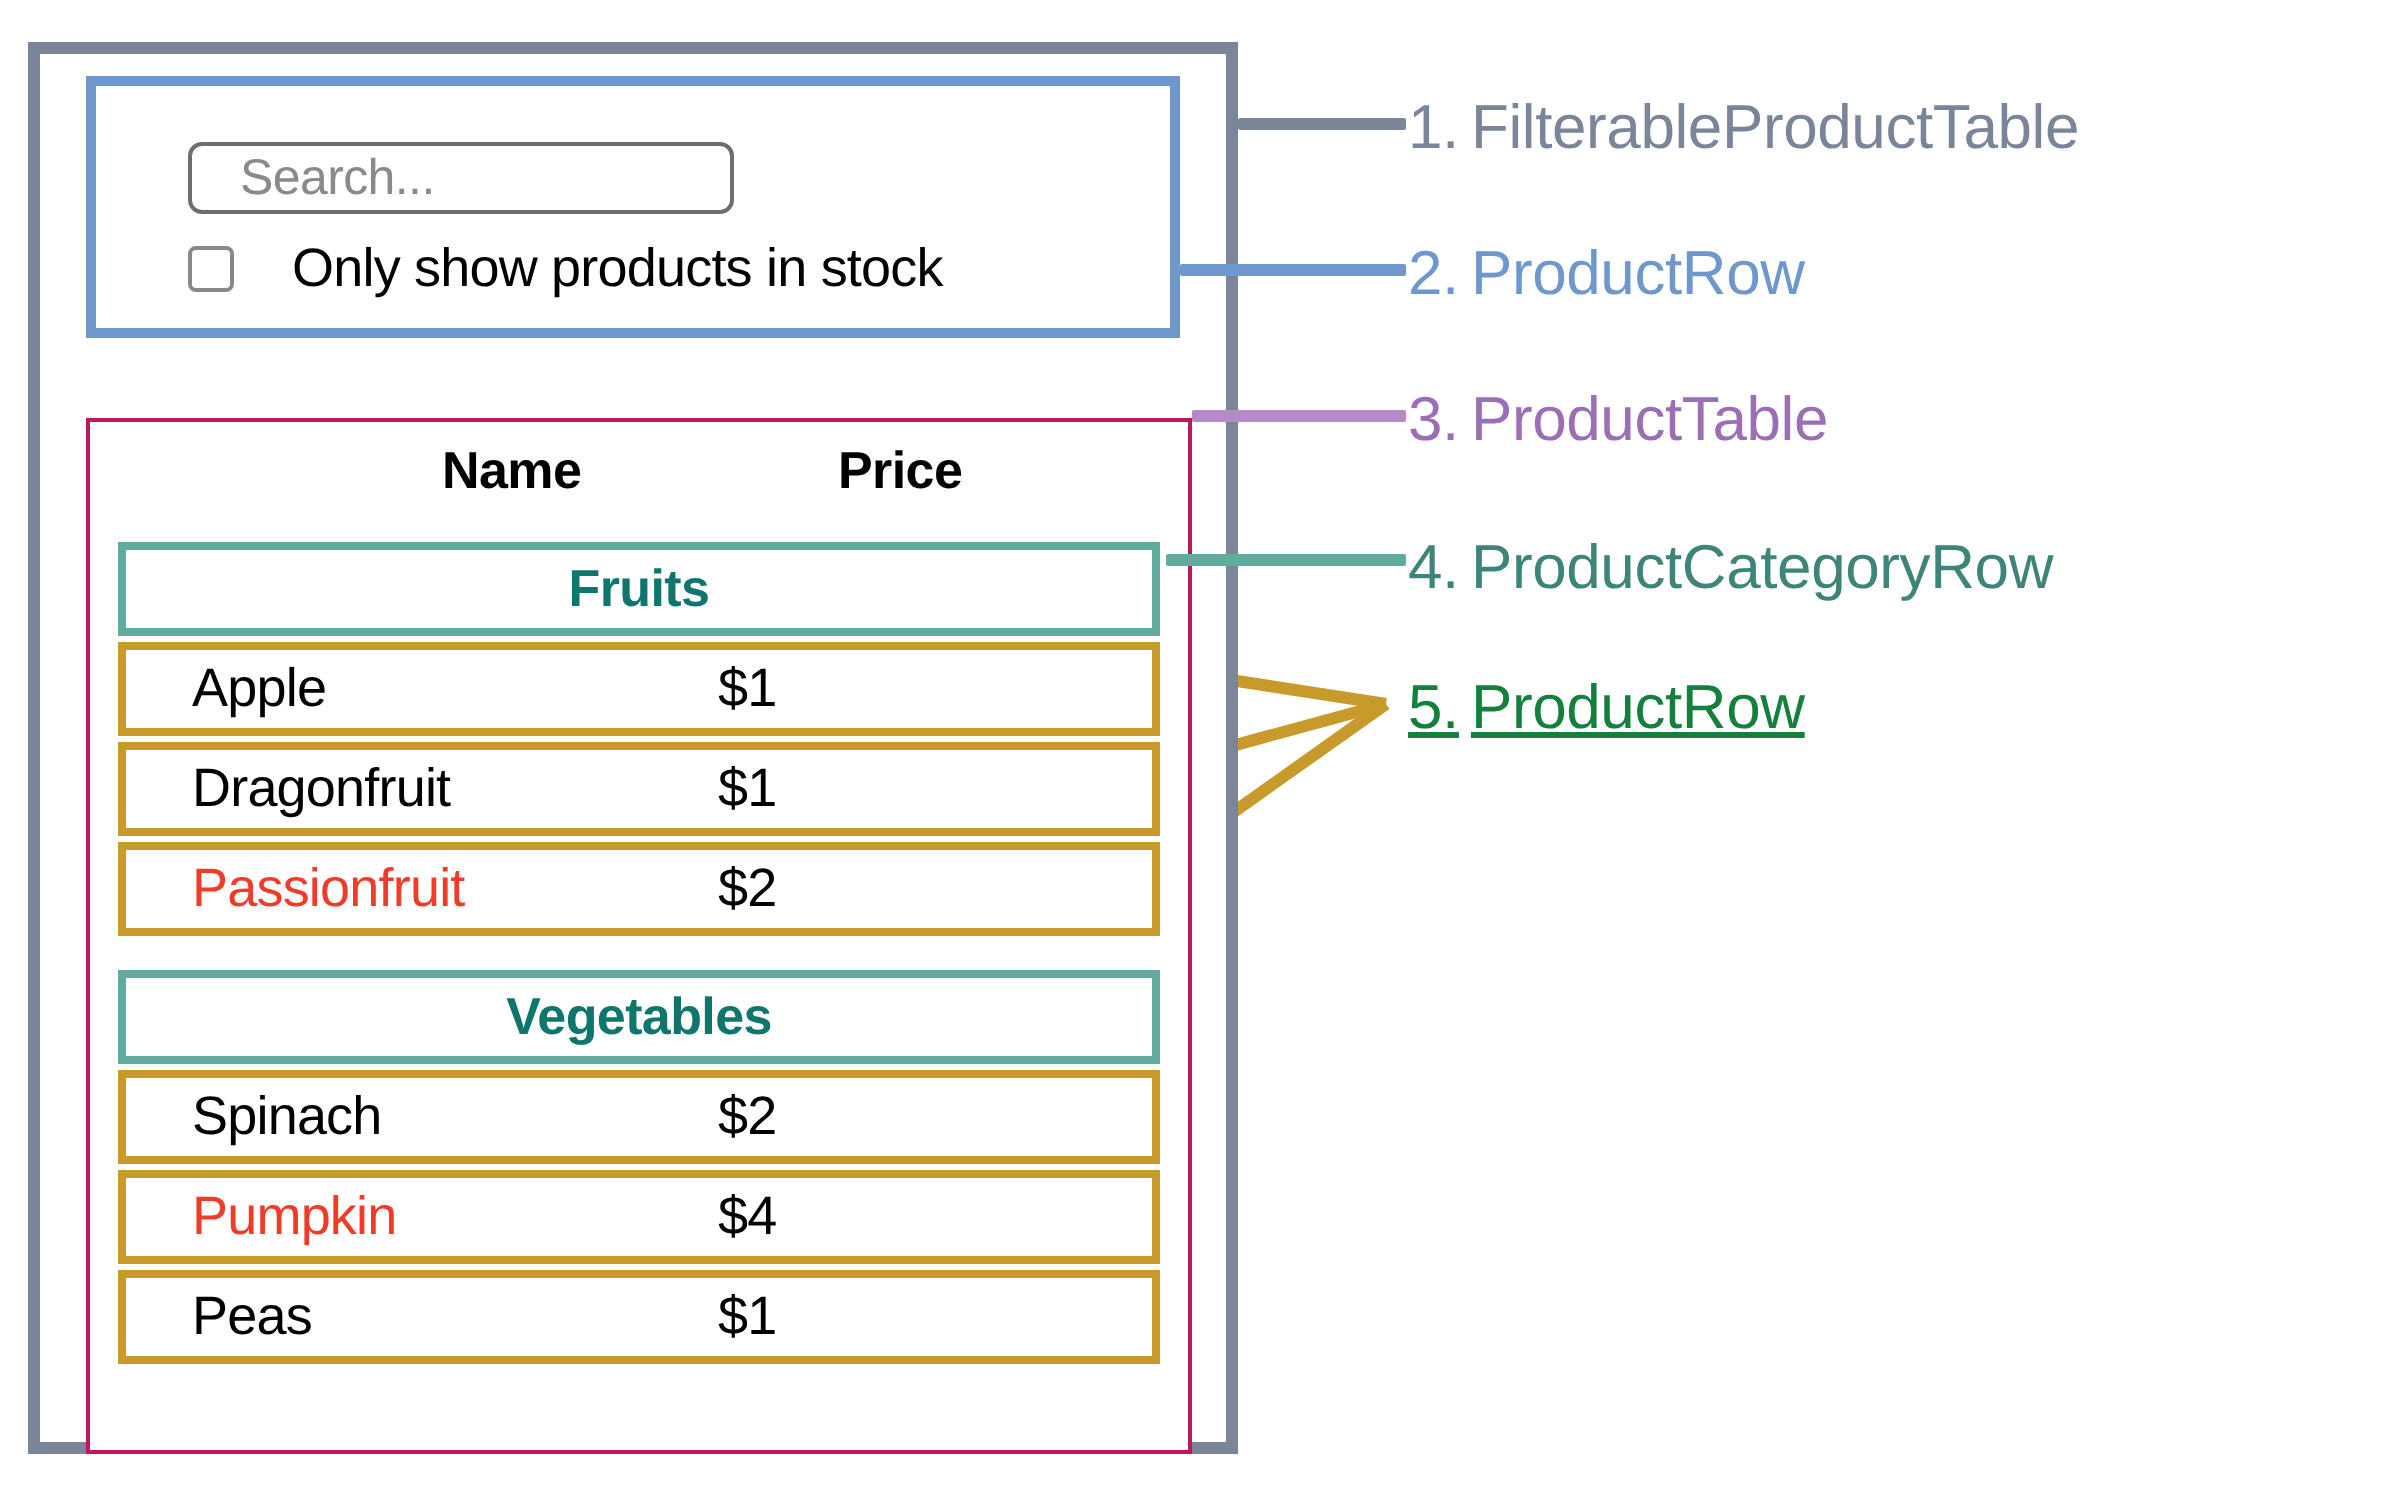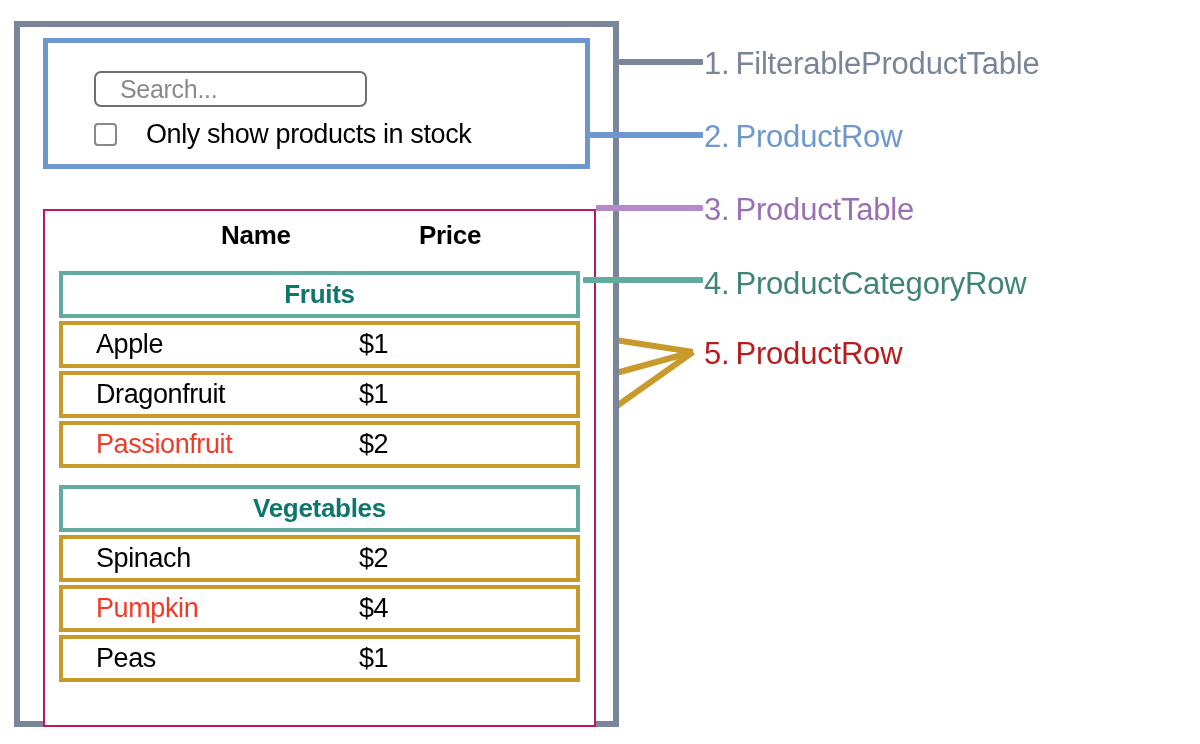--- a/index.html
+++ b/index.html
@@ -289,17 +289,17 @@
   </div>
 
   <div class="legend-item" style="top:194px; color:#9b6fb5;">
     <span class="legend-num">3.</span><span>ProductTable</span>
   </div>
 
   <div class="legend-item" style="top:268px; color:#3f8478;">
     <span class="legend-num">4.</span><span>ProductCategoryRow</span>
   </div>
 
-  <div class="legend-item" style="top:338px; color:#b91c1c;">
+  <div class="legend-item" style="top:338px; color:#15803d;text-decoration:underline;">
     <span class="legend-num">5.</span><span>ProductRow</span>
   </div>
 
 </div>
 
 </body></html>

